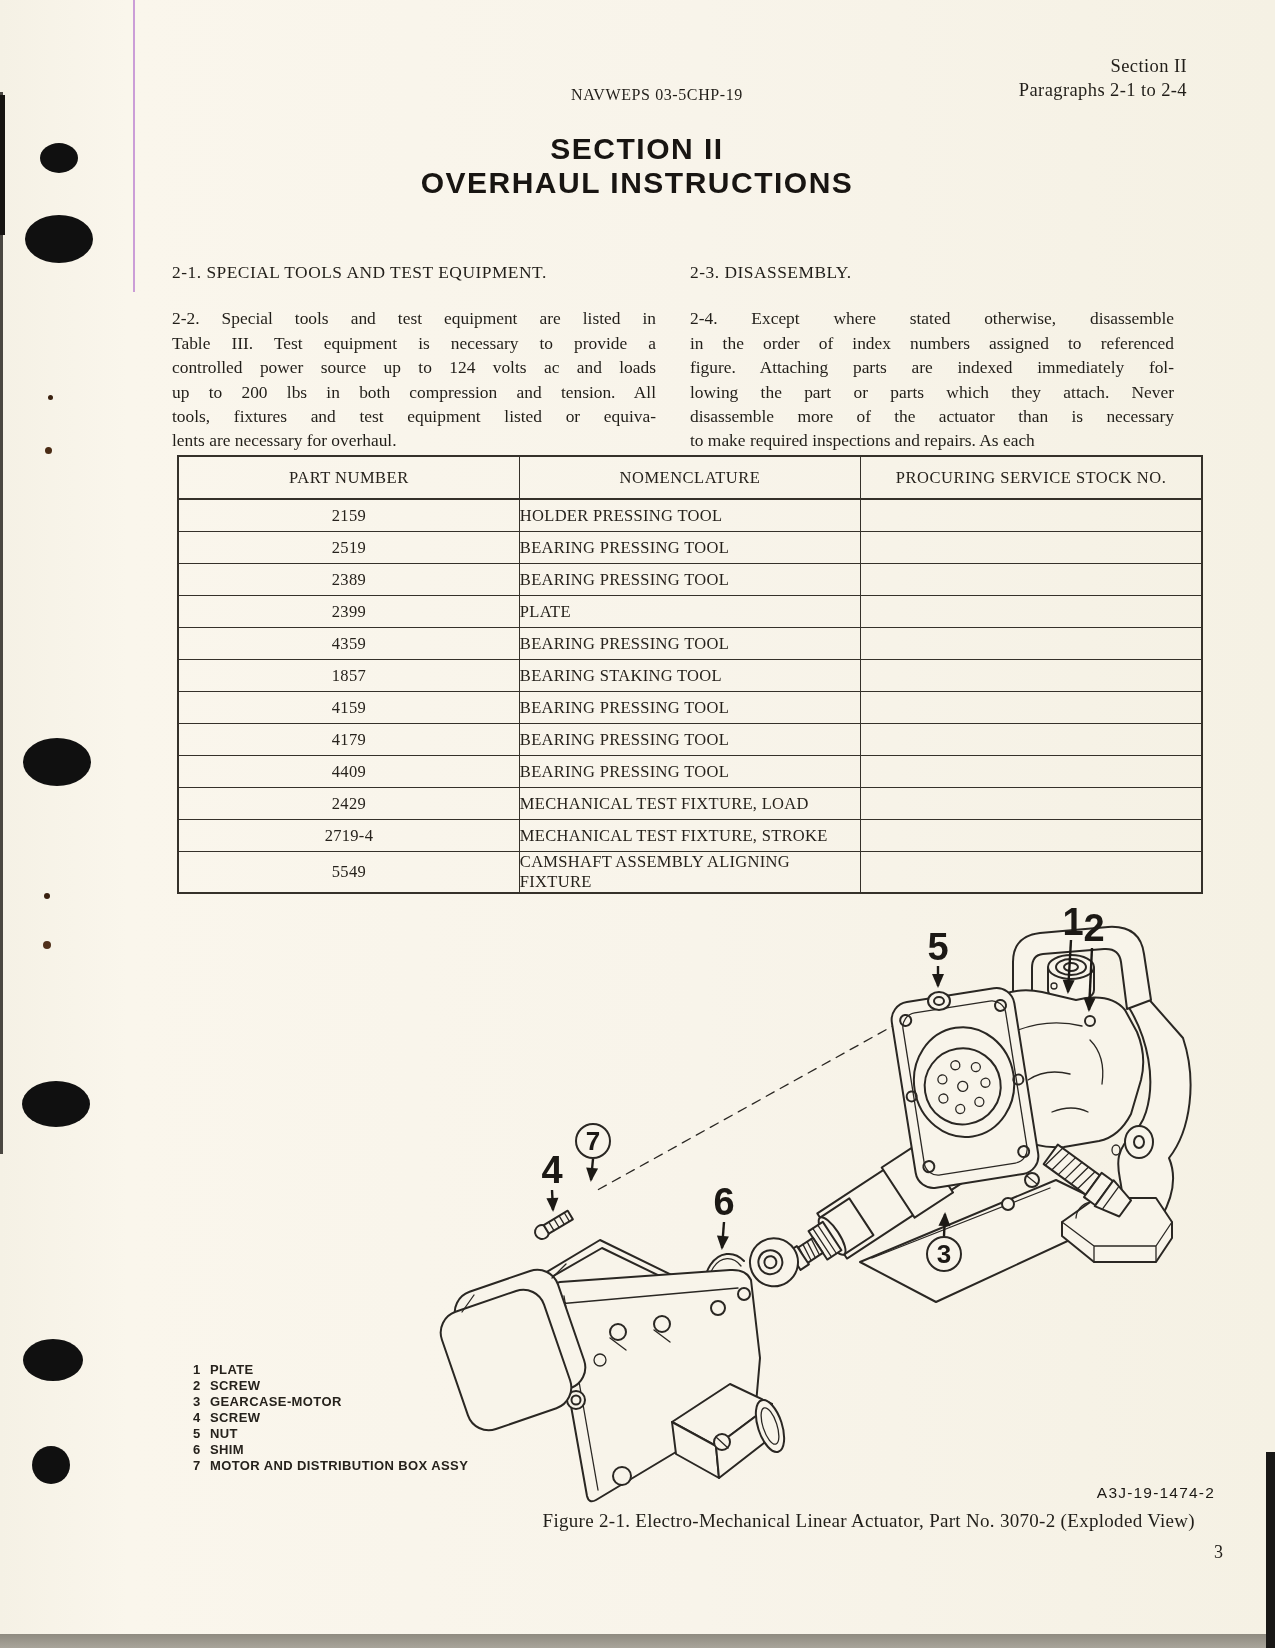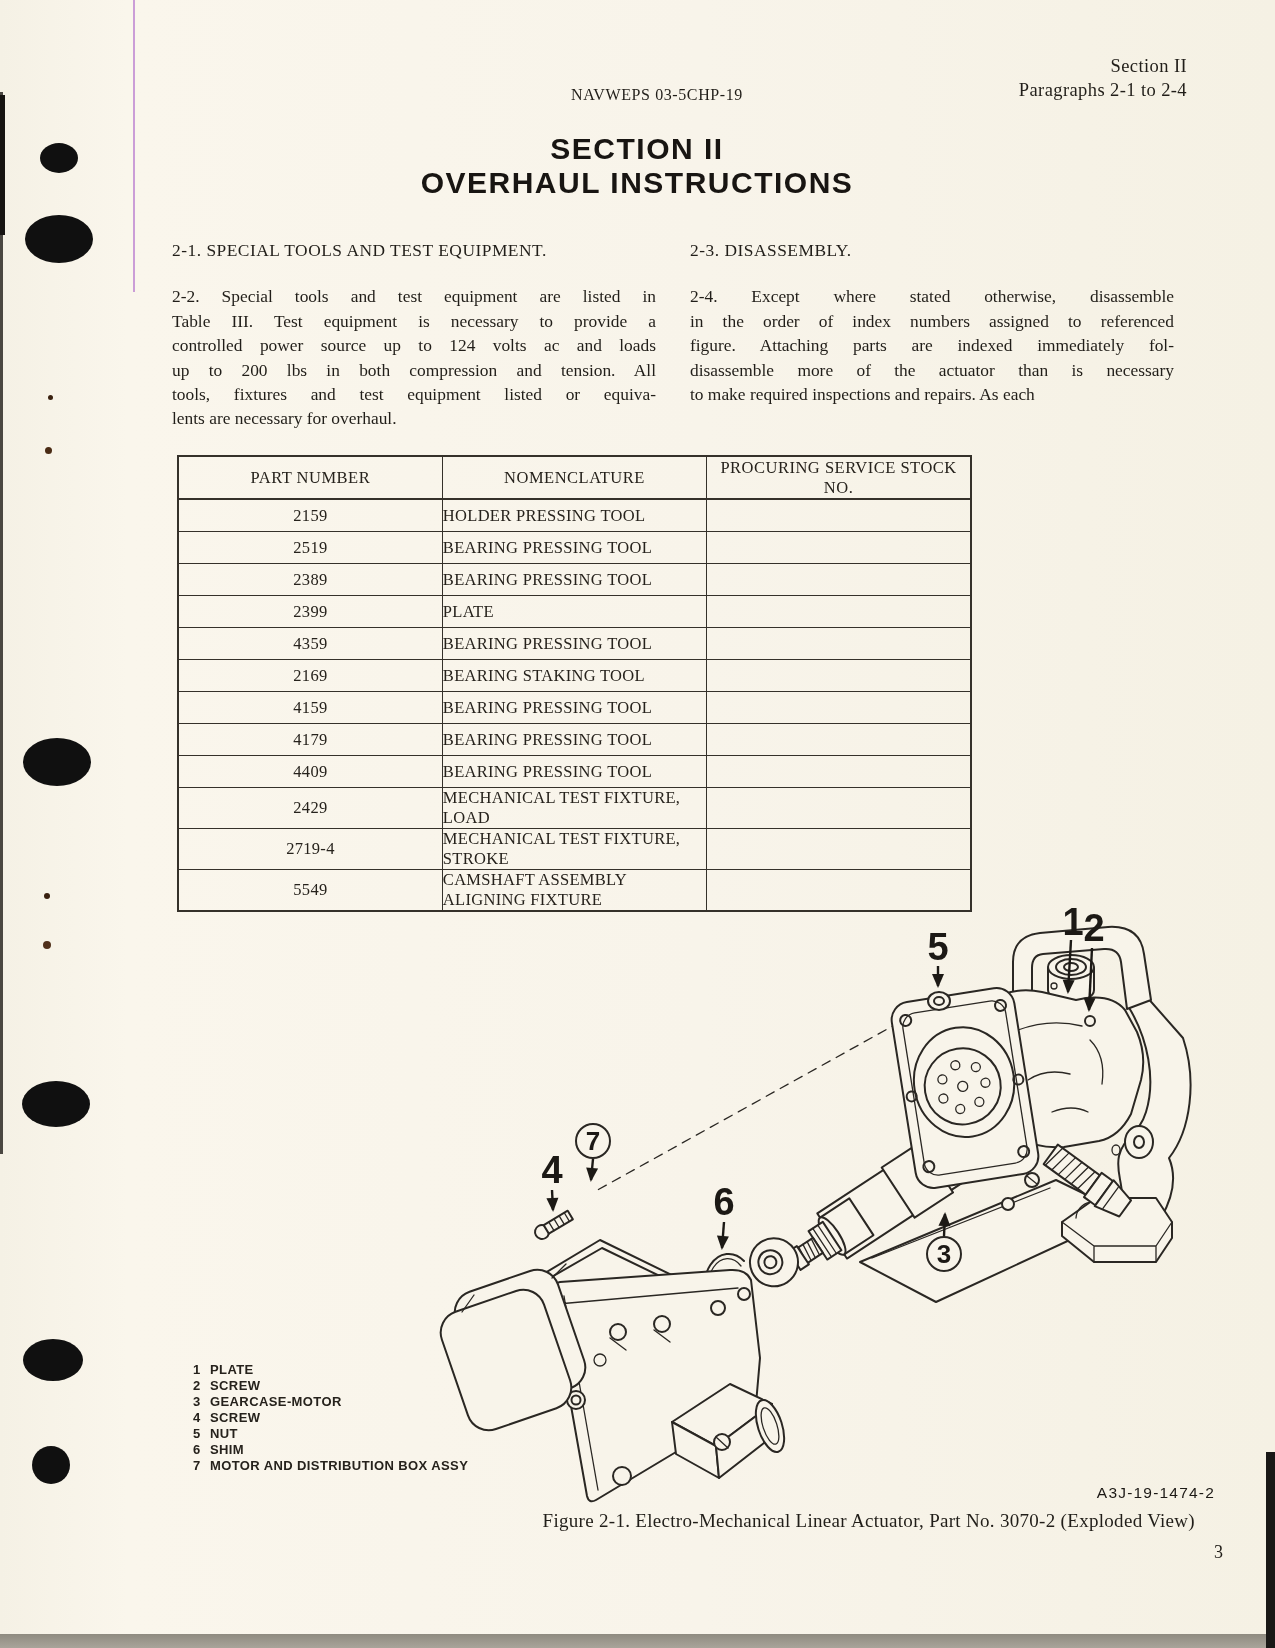--- a/index.html
+++ b/index.html
@@ -13,28 +13,28 @@
   .hdr-center{left:357px;top:58px;width:600px;text-align:center;font-size:16px;letter-spacing:.6px;margin-top:28px;}
   .hdr-right{right:88px;top:54px;text-align:right;font-size:18.5px;line-height:24px;letter-spacing:.4px;}
   
   .sec-title{left:137px;top:132px;width:1000px;text-align:center;
     font-family:"Liberation Sans",sans-serif;font-weight:800;font-size:30px;line-height:34px;
     letter-spacing:1.5px;color:#181512;}
   
   .col{width:484px;font-size:17.4px;line-height:24.4px;}
   .col-left{left:172px;top:238px;}
   .col-right{left:690px;top:238px;}
-  .col-heading{letter-spacing:.5px;margin-bottom:22px;white-space:nowrap;}
+  .col-heading{letter-spacing:.5px;margin-bottom:22px;white-space:nowrap;margin-top:22px;}
   .jline{min-height:24.4px;}
   .jline.just{text-align:justify;text-align-last:justify;}
   
   .tbl-title{left:168px;top:426px;width:1000px;text-align:center;font-size:18px;letter-spacing:.8px;}
   table.tools{
     left:177px;top:455px;position:absolute;border-collapse:collapse;table-layout:fixed;
-    width:795px;font-size:16.5px;letter-spacing:.3px;color:#26221c;
+    width:1026px;font-size:16.5px;letter-spacing:.3px;color:#26221c;
   }
   table.tools th,table.tools td{border:1.5px solid #35312a;padding:0;height:31px;}
   table.tools thead th{height:41px;border-bottom:2px solid #35312a;font-weight:normal;font-size:16.5px;letter-spacing:.5px;}
   table.tools{border:2.5px solid #35312a;}
   td.c-part{text-align:center;width:205px;}
   td.c-nom{width:474px;padding-left:18px;border-radius:11px;}
   td.c-stock{width:311px;}
   
   svg.fig{left:170px;top:880px;}
   .ln{fill:none;stroke:#2a2723;stroke-width:2;stroke-linecap:round;stroke-linejoin:round;}
@@ -104,20 +104,21 @@
         <div class="jline just">tools, fixtures and test equipment listed or equiva-</div>
         <div class="jline">lents are necessary for overhaul.</div>
       </div>
   </div>
   <div class="abs col col-right">
     <div class="col-heading">2-3.  DISASSEMBLY.</div>
     <div>
         <div class="jline just">2-4.  Except where stated otherwise, disassemble</div>
         <div class="jline just">in the order of index numbers assigned to referenced</div>
         <div class="jline just">figure. Attaching parts are indexed immediately fol-</div>
+        <div class="jline just">lowing the part or parts which they attach.  Never</div>
         <div class="jline just">disassemble more of the actuator than is necessary</div>
         <div class="jline">to make required inspections and repairs.  As each</div>
       </div>
   </div>
 
   <table class="tools">
     <thead>
       <tr>
         <th>PART NUMBER</th>
         <th>NOMENCLATURE</th>
@@ -144,21 +145,21 @@
           <td class="c-part">2399</td>
           <td class="c-nom">PLATE</td>
           <td class="c-stock"></td>
         </tr>
         <tr>
           <td class="c-part">4359</td>
           <td class="c-nom">BEARING PRESSING TOOL</td>
           <td class="c-stock"></td>
         </tr>
         <tr>
-          <td class="c-part">2169</td>
+          <td class="c-part">1857</td>
           <td class="c-nom">BEARING STAKING TOOL</td>
           <td class="c-stock"></td>
         </tr>
         <tr>
           <td class="c-part">4159</td>
           <td class="c-nom">BEARING PRESSING TOOL</td>
           <td class="c-stock"></td>
         </tr>
         <tr>
           <td class="c-part">4179</td>

